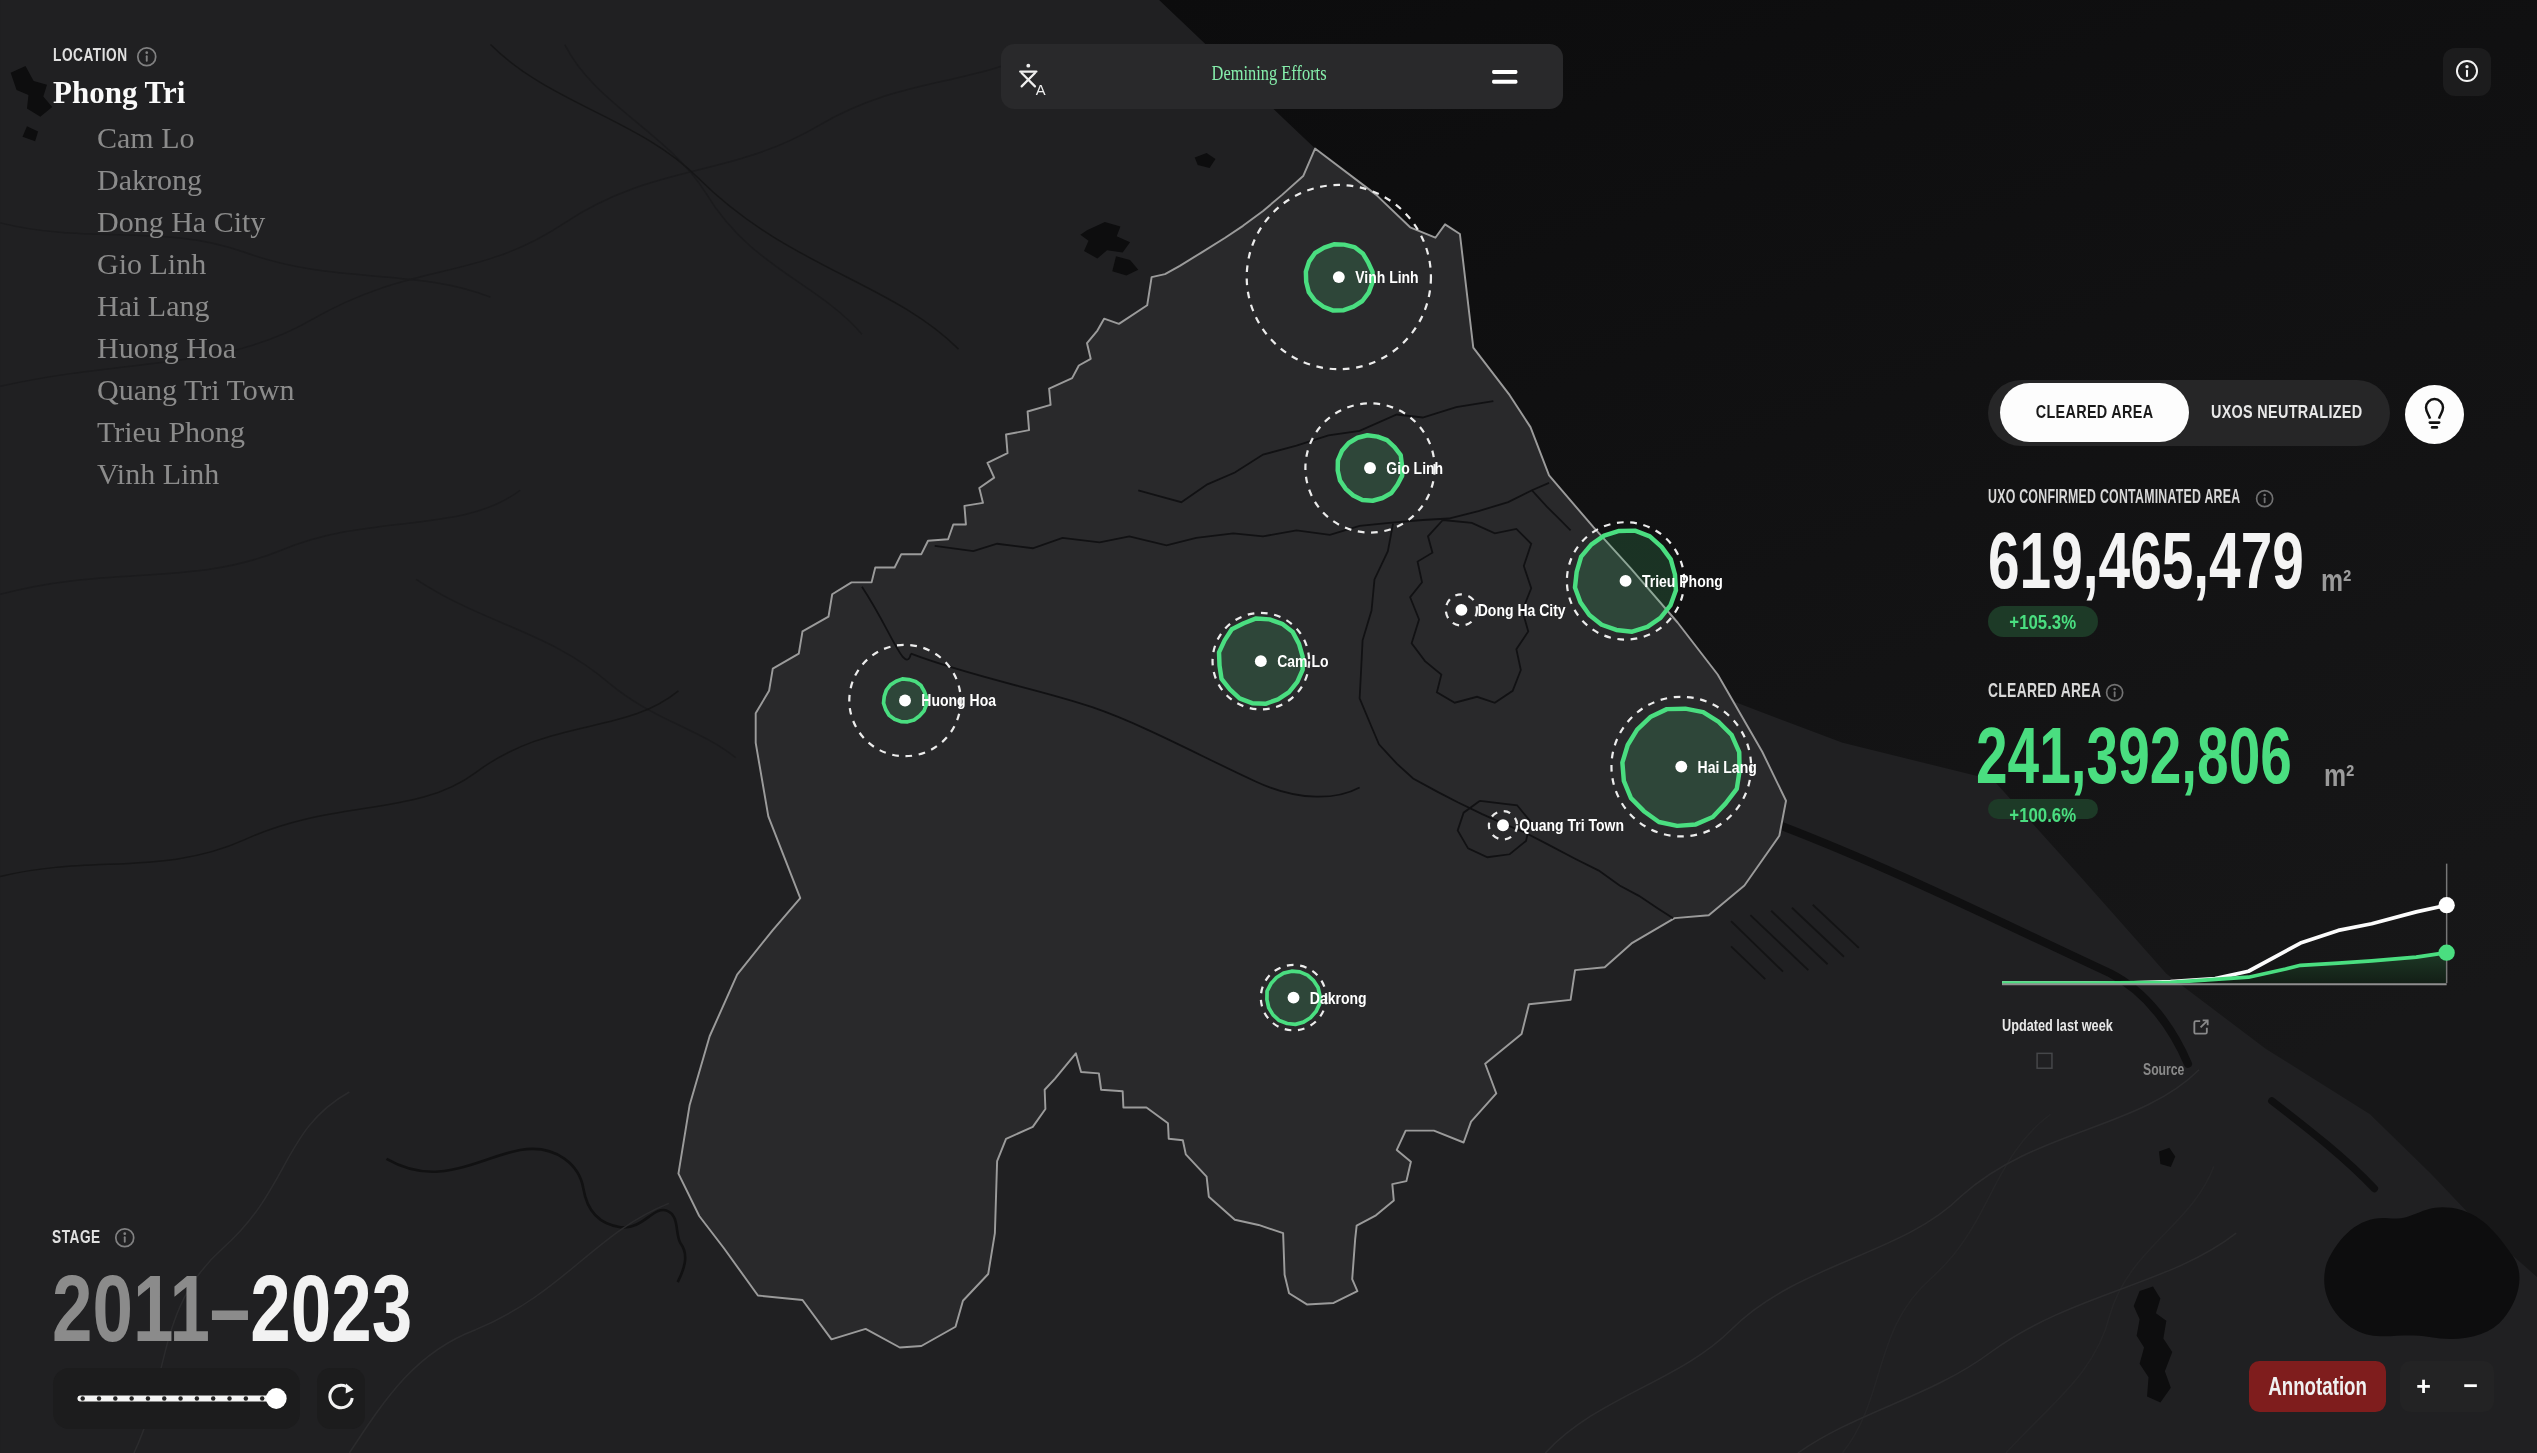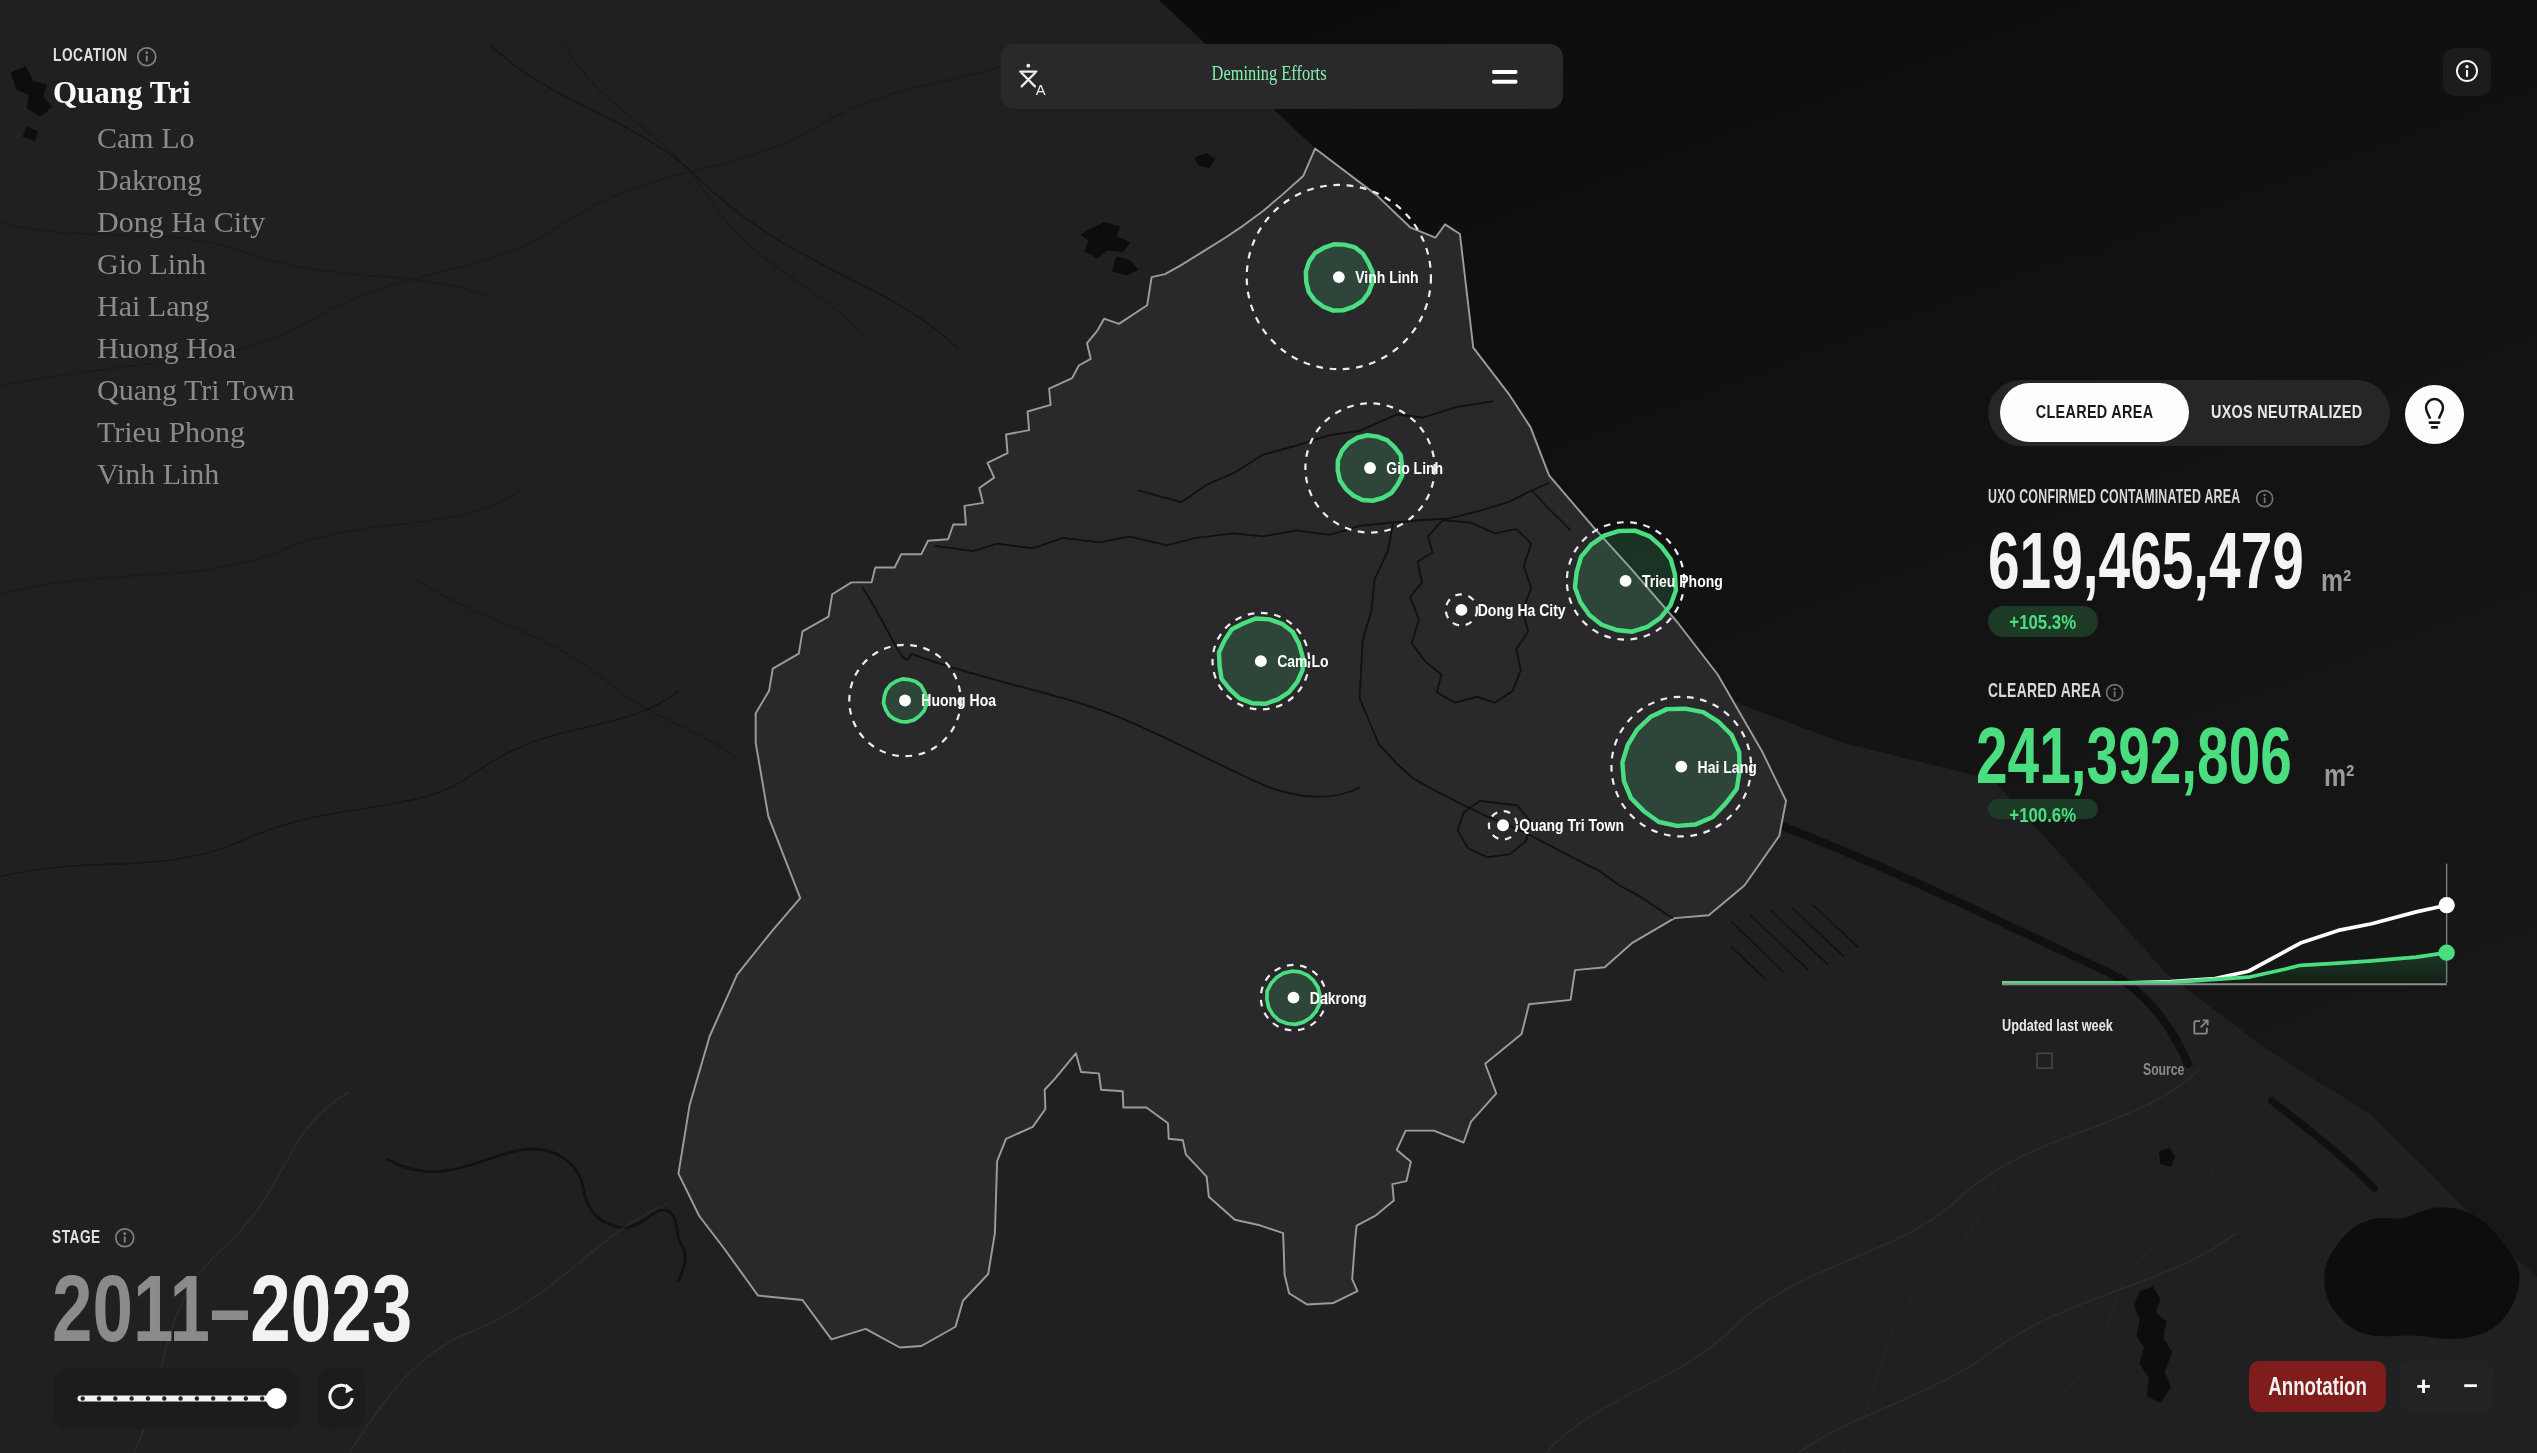--- a/index.html
+++ b/index.html
@@ -148,21 +148,21 @@
 </svg>
 
 <div class="abs" style="left:53px;top:45px;"><span style="display:inline-block;transform:scaleX(0.76);transform-origin:left center;white-space:nowrap;font-weight:700;font-size:18px;color:#e0e0e0;letter-spacing:0.7px;">LOCATION</span></div>
 <svg class="abs" style="left:136px;top:46px;opacity:.55" width="21.5" height="21.5" viewBox="0 0 30 30">
       <circle cx="15" cy="15" r="12.5" fill="none" stroke="#cfcfcf" stroke-width="2.4"></circle>
       <circle cx="15" cy="9.4" r="1.9" fill="#cfcfcf"></circle>
       <rect x="13.7" y="13" width="2.6" height="9" rx="1.3" fill="#cfcfcf"></rect>
 </svg>
 <div class="abs" style="left:53px;top:34px;">
   <div style="height:25px;"></div>
-  <div class="serif" style="font-size:31px;color:#fafafa;font-weight:700;margin-top:16.3px;">Quang Tri</div>
+  <div class="serif" style="font-size:31px;color:#fafafa;font-weight:700;margin-top:16.3px;">Phong Tri</div>
   <div class="serif" style="font-size:30px;color:#8b8b8b;line-height:42px;margin-left:44px;margin-top:6px;">
     Cam Lo<br>Dakrong<br>Dong Ha City<br>Gio Linh<br>Hai Lang<br>Huong Hoa<br>Quang Tri Town<br>Trieu Phong<br>Vinh Linh
   </div>
 </div>
 
 <div class="abs" style="left:1001px;top:44px;width:562px;height:65px;background:#29292b;border-radius:13.4px;"></div>
 <svg class="abs" style="left:1015px;top:62px;" width="34" height="34" viewBox="0 0 46 46">
   <g stroke="#efefef" stroke-width="3" stroke-linecap="round" fill="none">
     <line x1="7" y1="13" x2="29" y2="13"></line>
     <line x1="9" y1="33" x2="27" y2="15"></line>

